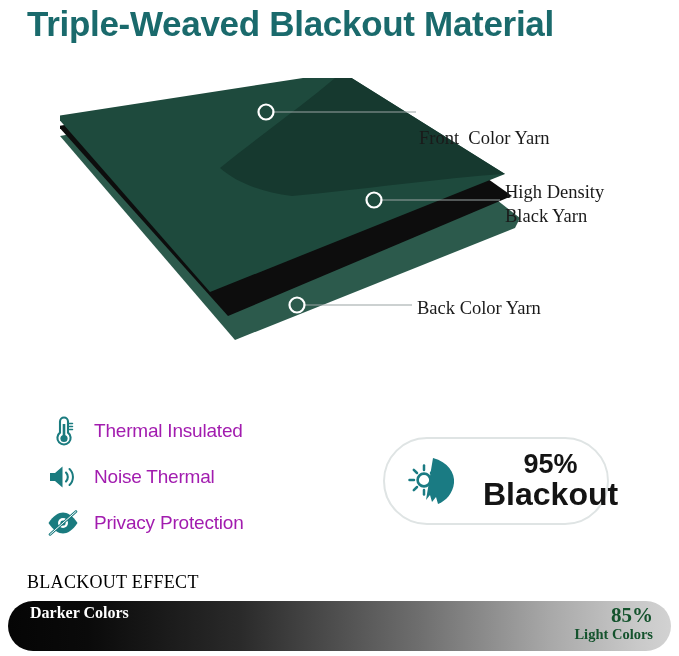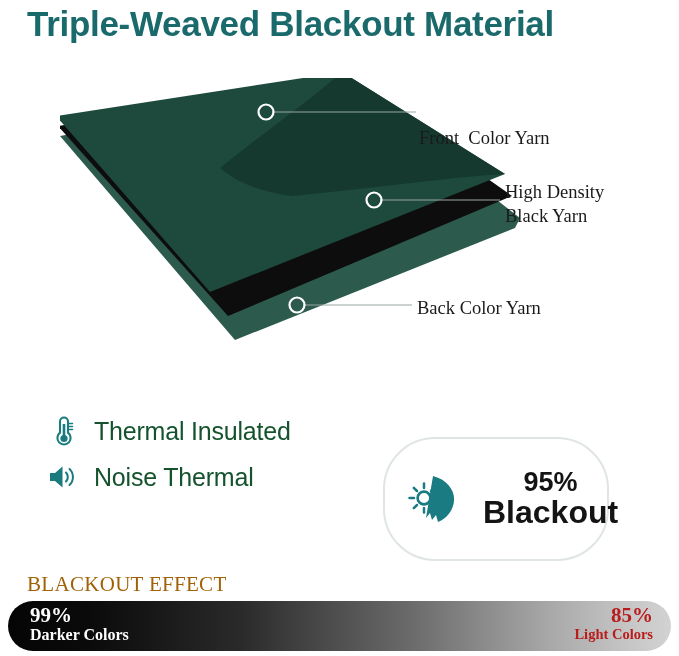--- a/index.html
+++ b/index.html
@@ -79,35 +79,35 @@
     flex: 0 0 34px;
     display: flex;
     align-items: center;
     justify-content: center;
     color: #1a7b7f;
   }
   .feature-icon svg { display: block; }
   .feature-label {
     margin-left: 14px;
     font-family: "Liberation Sans", sans-serif;
-    font-size: 25px;
+    font-size: 19px;
     font-weight: normal;
-    color: #14532d;
+    color: #a21caf;
     white-space: nowrap;
     letter-spacing: -0.2px;
     text-align: right;
   }
 
   
   .badge {
     position: absolute;
     left: 383px;
     top: 437px;
     width: 226px;
-    height: 124px;
+    height: 88px;
     border: 2px solid #dfe4e4;
     border-radius: 52px;
     background: #ffffff;
     display: flex;
     align-items: center;
     box-sizing: border-box;
   }
   .badge-icon {
     margin-left: 20px;
     width: 64px;
@@ -133,22 +133,22 @@
     font-weight: bold;
     display: block;
   }
 
   
   .effect-title {
     position: absolute;
     left: 27px;
     top: 572px;
     font-family: "Liberation Serif", serif;
-    font-size: 21px;
-    color: #a16207;
+    font-size: 18px;
+    color: #000000;
     letter-spacing: 0.3px;
     white-space: nowrap;
   }
   .gradient-bar {
     position: absolute;
     left: 8px;
     top: 601px;
     width: 663px;
     height: 50px;
     border-radius: 25px;
@@ -173,21 +173,21 @@
     display: block;
     font-size: 16px;
     font-weight: bold;
   }
   .bar-right {
     position: absolute;
     right: 26px;
     top: 605px;
     text-align: right;
     font-family: "Liberation Serif", serif;
-    color: #b91c1c;
+    color: #14532d;
     line-height: 1.04;
   }
   .bar-right .pct {
     display: block;
     font-size: 21px;
     font-weight: bold;
   }
   .bar-right .lbl {
     display: block;
     font-size: 14.5px;
@@ -257,20 +257,32 @@
       <span class="feature-icon">
         <svg width="32" height="28" viewBox="0 0 32 28" xmlns="http://www.w3.org/2000/svg">
           <path d="M3 10 h5 L15.5 3.5 v21 L8 18 H3 Z" fill="currentColor"></path>
           <path d="M19 9.5 a6.5 6.5 0 0 1 0 9" fill="none" stroke="currentColor" stroke-width="2.1" stroke-linecap="round"></path>
           <path d="M22.5 6 a11 11 0 0 1 0 16" fill="none" stroke="currentColor" stroke-width="2" stroke-linecap="round"></path>
         </svg>
       </span>
       <span class="feature-label">Noise Thermal</span>
     </div>
 
+    <div class="feature-row">
+      <span class="feature-icon">
+        <svg width="34" height="26" viewBox="0 0 34 26" xmlns="http://www.w3.org/2000/svg">
+          <path d="M2.5 13 C7 5.5 13 2.5 17 2.5 C21 2.5 27 5.5 31.5 13 C27 20.5 21 23.5 17 23.5 C13 23.5 7 20.5 2.5 13 Z" fill="currentColor"></path>
+          <circle cx="17" cy="13" r="5" fill="#ffffff"></circle>
+          <circle cx="17" cy="13" r="2.6" fill="currentColor"></circle>
+          <line x1="4" y1="24.5" x2="30" y2="1.5" stroke="currentColor" stroke-width="2.6" stroke-linecap="round"></line>
+          <line x1="4" y1="24.5" x2="30" y2="1.5" stroke="#ffffff" stroke-width="1" stroke-linecap="round"></line>
+        </svg>
+      </span>
+      <span class="feature-label">Privacy Protection</span>
+    </div>
 
   </div>
 
   <div class="badge">
     <span class="badge-icon">
       <svg width="64" height="60" viewBox="0 0 64 60" xmlns="http://www.w3.org/2000/svg">
         <g>
           <circle cx="19" cy="29" r="6.4" fill="none" stroke="currentColor" stroke-width="2.6"></circle>
           <g stroke="currentColor" stroke-width="2.5" stroke-linecap="round">
             <line x1="19" y1="14.5" x2="19" y2="19"></line>
@@ -287,21 +299,20 @@
     <span class="badge-text">
       <span class="badge-percent">95%</span>
       <span class="badge-word">Blackout</span>
     </span>
   </div>
 
   <div class="effect-title">BLACKOUT EFFECT</div>
   <div class="gradient-bar"></div>
 
   <div class="bar-left">
-    <span class="pct">99%</span>
     <span class="lbl">Darker Colors</span>
   </div>
 
   <div class="bar-right">
     <span class="pct">85%</span>
     <span class="lbl">Light Colors</span>
   </div>
 
 </div>
 

